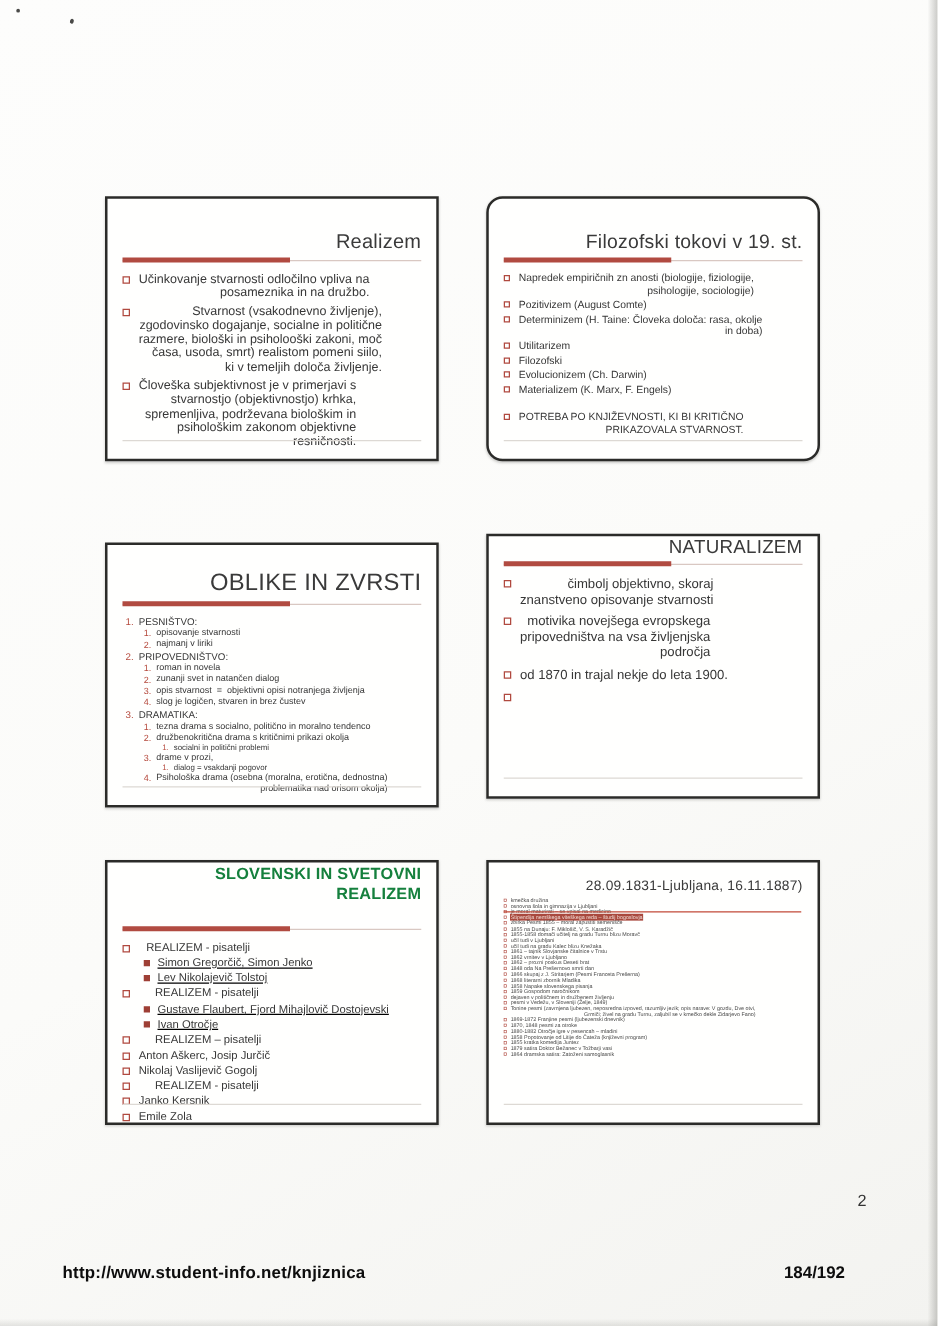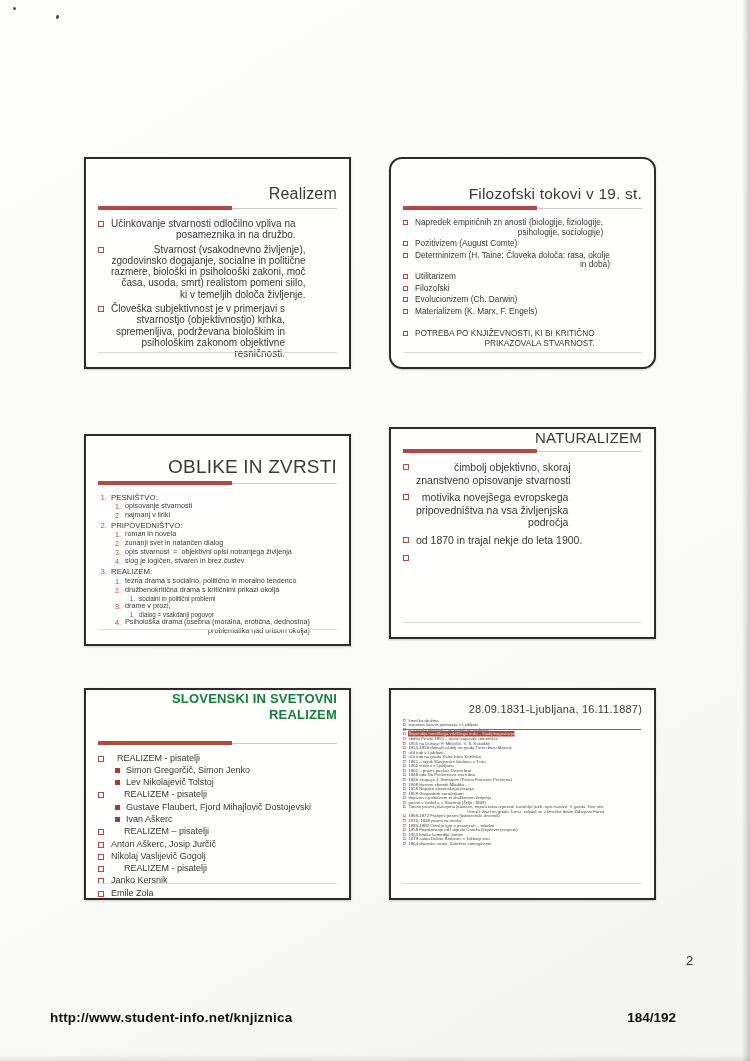--- a/index.html
+++ b/index.html
@@ -59,21 +59,21 @@
   .s3 .lv1 { margin-top:1px; }
   .s3 .lv1 .tx { font-size:7.8px; line-height:1.18; } .s3 .lv1 .num { font-size:7.8px; min-width:9px; }
   .s3 .lv2 { margin-left:15px; }
   .s3 .lv2 .tx { font-size:7.2px; line-height:1.16; } .s3 .lv2 .num { font-size:7.2px; min-width:8px; }
   .s3 .lv3 { margin-left:30px; }
   .s3 .lv3 .tx { font-size:6.3px; line-height:1.18; } .s3 .lv3 .num { font-size:6.3px; min-width:7px; }
 
   .s4 .li { margin-bottom:5px; }  .s4 .tx { font-size:10.5px; line-height:1.2; }
 
   .s5 .li { margin-bottom:1.5px; } .s5 .tx { font-size:9px; line-height:1.2; }
-  .s5 .lv2 { margin-left:17px; }
+  .s5 .lv2 { margin-left:17px;text-decoration:underline; }
   .s5 .ind1 .tx { padding-left:6px; }
   .s5 .ind2 .tx { padding-left:13px; }
 
   .tinywrap { width:200%; transform:scale(.5); transform-origin:0 0; margin-top:2px; }
   .s6 .li { margin-bottom:0; position:relative; }
   .s6 .tx { font-size:8.6px; line-height:1.06; color:#484848; }
   .s6 .sq { width:5px; height:5px; border:1px solid #b0493f; margin:2px 6px 0 0; }
   .s6 .strike::after { content:""; position:absolute; left:0; right:2px; top:4px;
     border-top:2px solid #c24a39; }
   .s6 .hl .tx { background:#a9493e; color:#f0dcd5; box-shadow:0 0 0 1px #a9493e; }
@@ -191,21 +191,21 @@
         <div class="li lv2">
           <span class="mk num">3.</span>
           <span class="tx">opis stvarnost  =  objektivni opisi notranjega življenja</span>
         </div>
         <div class="li lv2">
           <span class="mk num">4.</span>
           <span class="tx">slog je logičen, stvaren in brez čustev</span>
         </div>
         <div class="li lv1">
           <span class="mk num">3.</span>
-          <span class="tx">REALIZEM:</span>
+          <span class="tx">DRAMATIKA:</span>
         </div>
         <div class="li lv2">
           <span class="mk num">1.</span>
           <span class="tx">tezna drama s socialno, politično in moralno tendenco</span>
         </div>
         <div class="li lv2">
           <span class="mk num">2.</span>
           <span class="tx">družbenokritična drama s kritičnimi prikazi okolja</span>
         </div>
         <div class="li lv3">
@@ -276,21 +276,21 @@
         <div class="li lv1 ind2">
           <span class="mk sq"></span>
           <span class="tx">REALIZEM - pisatelji</span>
         </div>
         <div class="li lv2">
           <span class="mk fsq"></span>
           <span class="tx">Gustave Flaubert, Fjord Mihajlovič Dostojevski</span>
         </div>
         <div class="li lv2">
           <span class="mk fsq"></span>
-          <span class="tx">Ivan Aškerc</span>
+          <span class="tx">Ivan Otročje</span>
         </div>
         <div class="li lv1 ind2">
           <span class="mk sq"></span>
           <span class="tx">REALIZEM – pisatelji</span>
         </div>
         <div class="li lv1">
           <span class="mk sq"></span>
           <span class="tx">Anton Aškerc, Josip Jurčič</span>
         </div>
         <div class="li lv1">

